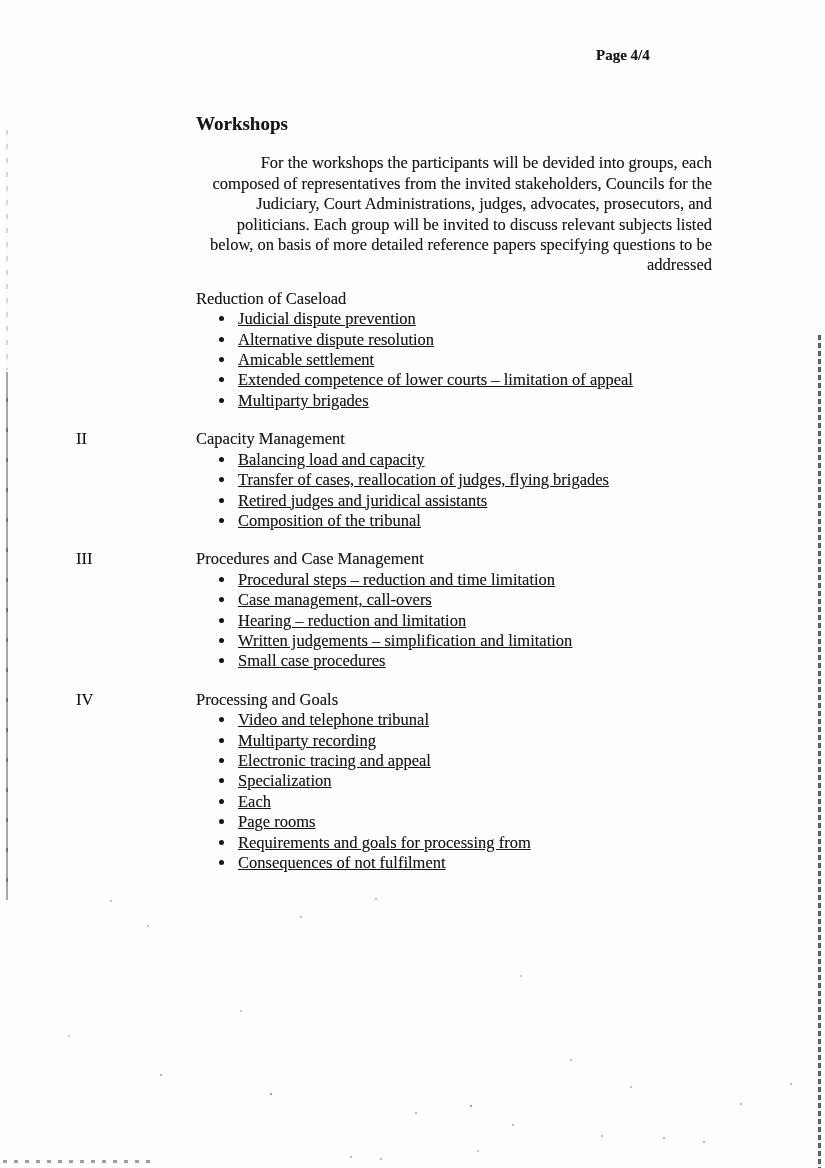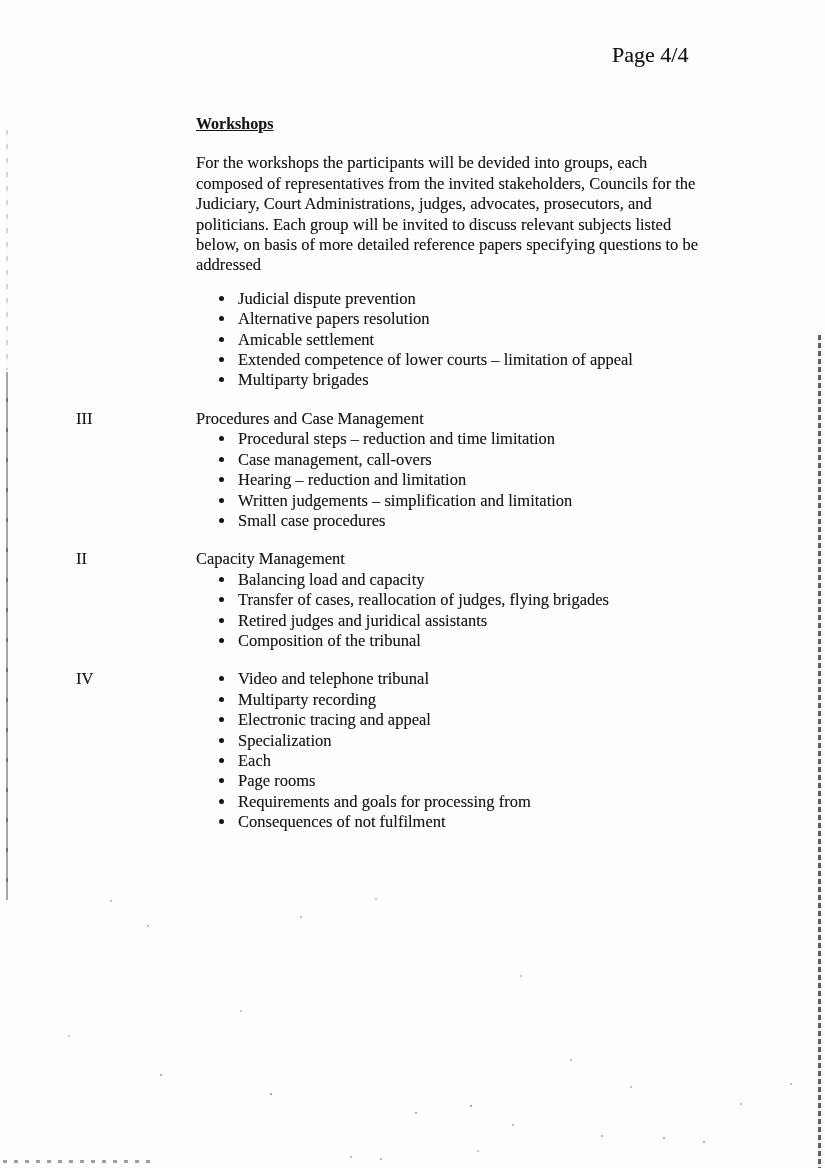--- a/index.html
+++ b/index.html
@@ -14,46 +14,46 @@
     background: #fefefe;
     overflow: hidden;
     font-family: "Liberation Serif", "DejaVu Serif", serif;
     color: #161616;
   }
   .scan-page * {
     box-sizing: border-box;
   }
   .page-number {
     position: absolute;
-    left: 612px;
+    left: 596px;
     top: 45px;
-    font-size: 22px;
-    font-weight: normal;
+    font-size: 15px;
+    font-weight: bold;
     line-height: 20px;
     white-space: nowrap;
     text-shadow: 0 0 0.6px rgba(20,20,20,0.45);
   }
   .doc-body {
     position: absolute;
     left: 196px;
     top: 114px;
     width: 516px;
     font-size: 16.5px;
     line-height: 20.4px;
     text-shadow: 0 0 0.6px rgba(20,20,20,0.40);
   }
   .doc-heading {
     margin: 0 0 19px 0;
-    font-size: 16px;
+    font-size: 19px;
     font-weight: bold;
-    text-decoration: underline;
     line-height: 20.4px;
   }
   .intro {
     margin: 0 0 13px 0;
+    text-align: right;
   }
   .section {
     position: relative;
     margin-top: 18px;
   }
   .section:first-child {
     margin-top: 0;
   }
   .numeral {
     position: absolute;
@@ -66,20 +66,21 @@
     line-height: 20.4px;
   }
   ul.bullets {
     margin: 0;
     padding: 0 0 0 40px;
     list-style: disc outside;
   }
   ul.bullets li {
     line-height: 20.4px;
     padding-left: 2px;
+    text-decoration: underline;
   }
   
   .artifact {
     position: absolute;
     pointer-events: none;
   }
   .left-line-faint {
     left: 6px; top: 130px; width: 2px; height: 240px;
     background: repeating-linear-gradient(to bottom,
       rgba(130,130,130,0.55) 0 5px, rgba(130,130,130,0.05) 5px 14px);
@@ -137,51 +138,53 @@
   <div class="page-number">Page 4/4</div>
 
   <div class="doc-body">
     <h1 class="doc-heading">Workshops</h1>
 
     <p class="intro">For the workshops the participants will be devided into groups, each composed of representatives from the invited stakeholders, Councils for the Judiciary, Court Administrations, judges, advocates, prosecutors, and politicians. Each group will be invited to discuss relevant subjects listed below, on basis of more detailed reference papers specifying questions to be addressed</p>
 
     <div class="sections">
         <div class="section">
           <div class="numeral"></div>
+          <div class="section-title">Reduction of Caseload</div>
           <ul class="bullets">
             <li>Judicial dispute prevention</li>
-            <li>Alternative papers resolution</li>
+            <li>Alternative dispute resolution</li>
             <li>Amicable settlement</li>
             <li>Extended competence of lower courts – limitation of appeal</li>
             <li>Multiparty brigades</li>
+          </ul>
+        </div>
+        <div class="section">
+          <div class="numeral">II</div>
+          <div class="section-title">Capacity Management</div>
+          <ul class="bullets">
+            <li>Balancing load and capacity</li>
+            <li>Transfer of cases, reallocation of judges, flying brigades</li>
+            <li>Retired judges and juridical assistants</li>
+            <li>Composition of the tribunal</li>
           </ul>
         </div>
         <div class="section">
           <div class="numeral">III</div>
           <div class="section-title">Procedures and Case Management</div>
           <ul class="bullets">
             <li>Procedural steps – reduction and time limitation</li>
             <li>Case management, call-overs</li>
             <li>Hearing – reduction and limitation</li>
             <li>Written judgements – simplification and limitation</li>
             <li>Small case procedures</li>
           </ul>
         </div>
         <div class="section">
-          <div class="numeral">II</div>
-          <div class="section-title">Capacity Management</div>
-          <ul class="bullets">
-            <li>Balancing load and capacity</li>
-            <li>Transfer of cases, reallocation of judges, flying brigades</li>
-            <li>Retired judges and juridical assistants</li>
-            <li>Composition of the tribunal</li>
-          </ul>
-        </div>
-        <div class="section">
           <div class="numeral">IV</div>
+          <div class="section-title">Processing and Goals</div>
           <ul class="bullets">
             <li>Video and telephone tribunal</li>
             <li>Multiparty recording</li>
             <li>Electronic tracing and appeal</li>
             <li>Specialization</li>
             <li>Each</li>
             <li>Page rooms</li>
             <li>Requirements and goals for processing from</li>
             <li>Consequences of not fulfilment</li>
           </ul>

